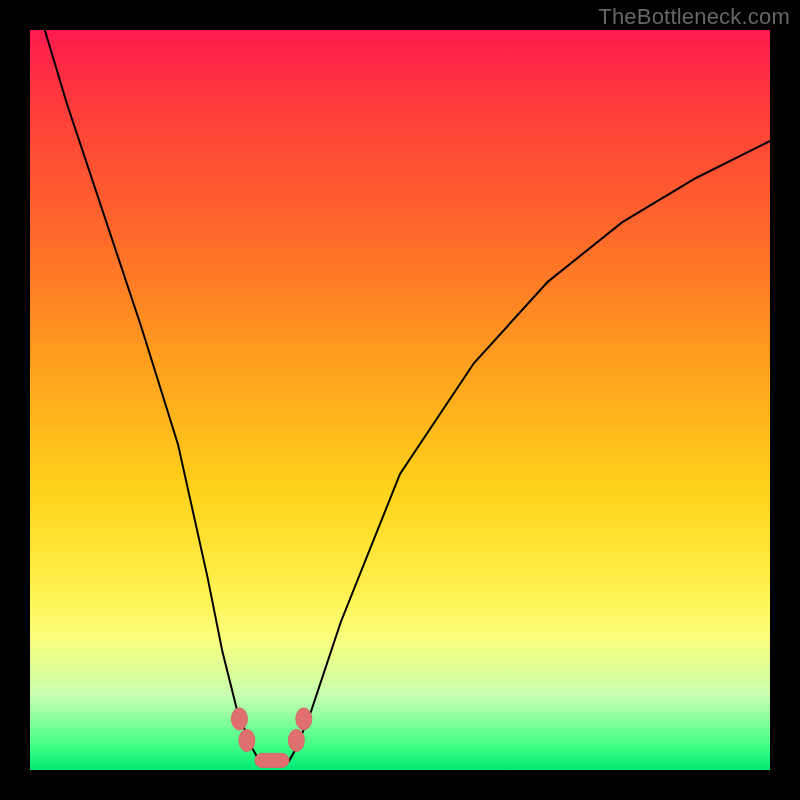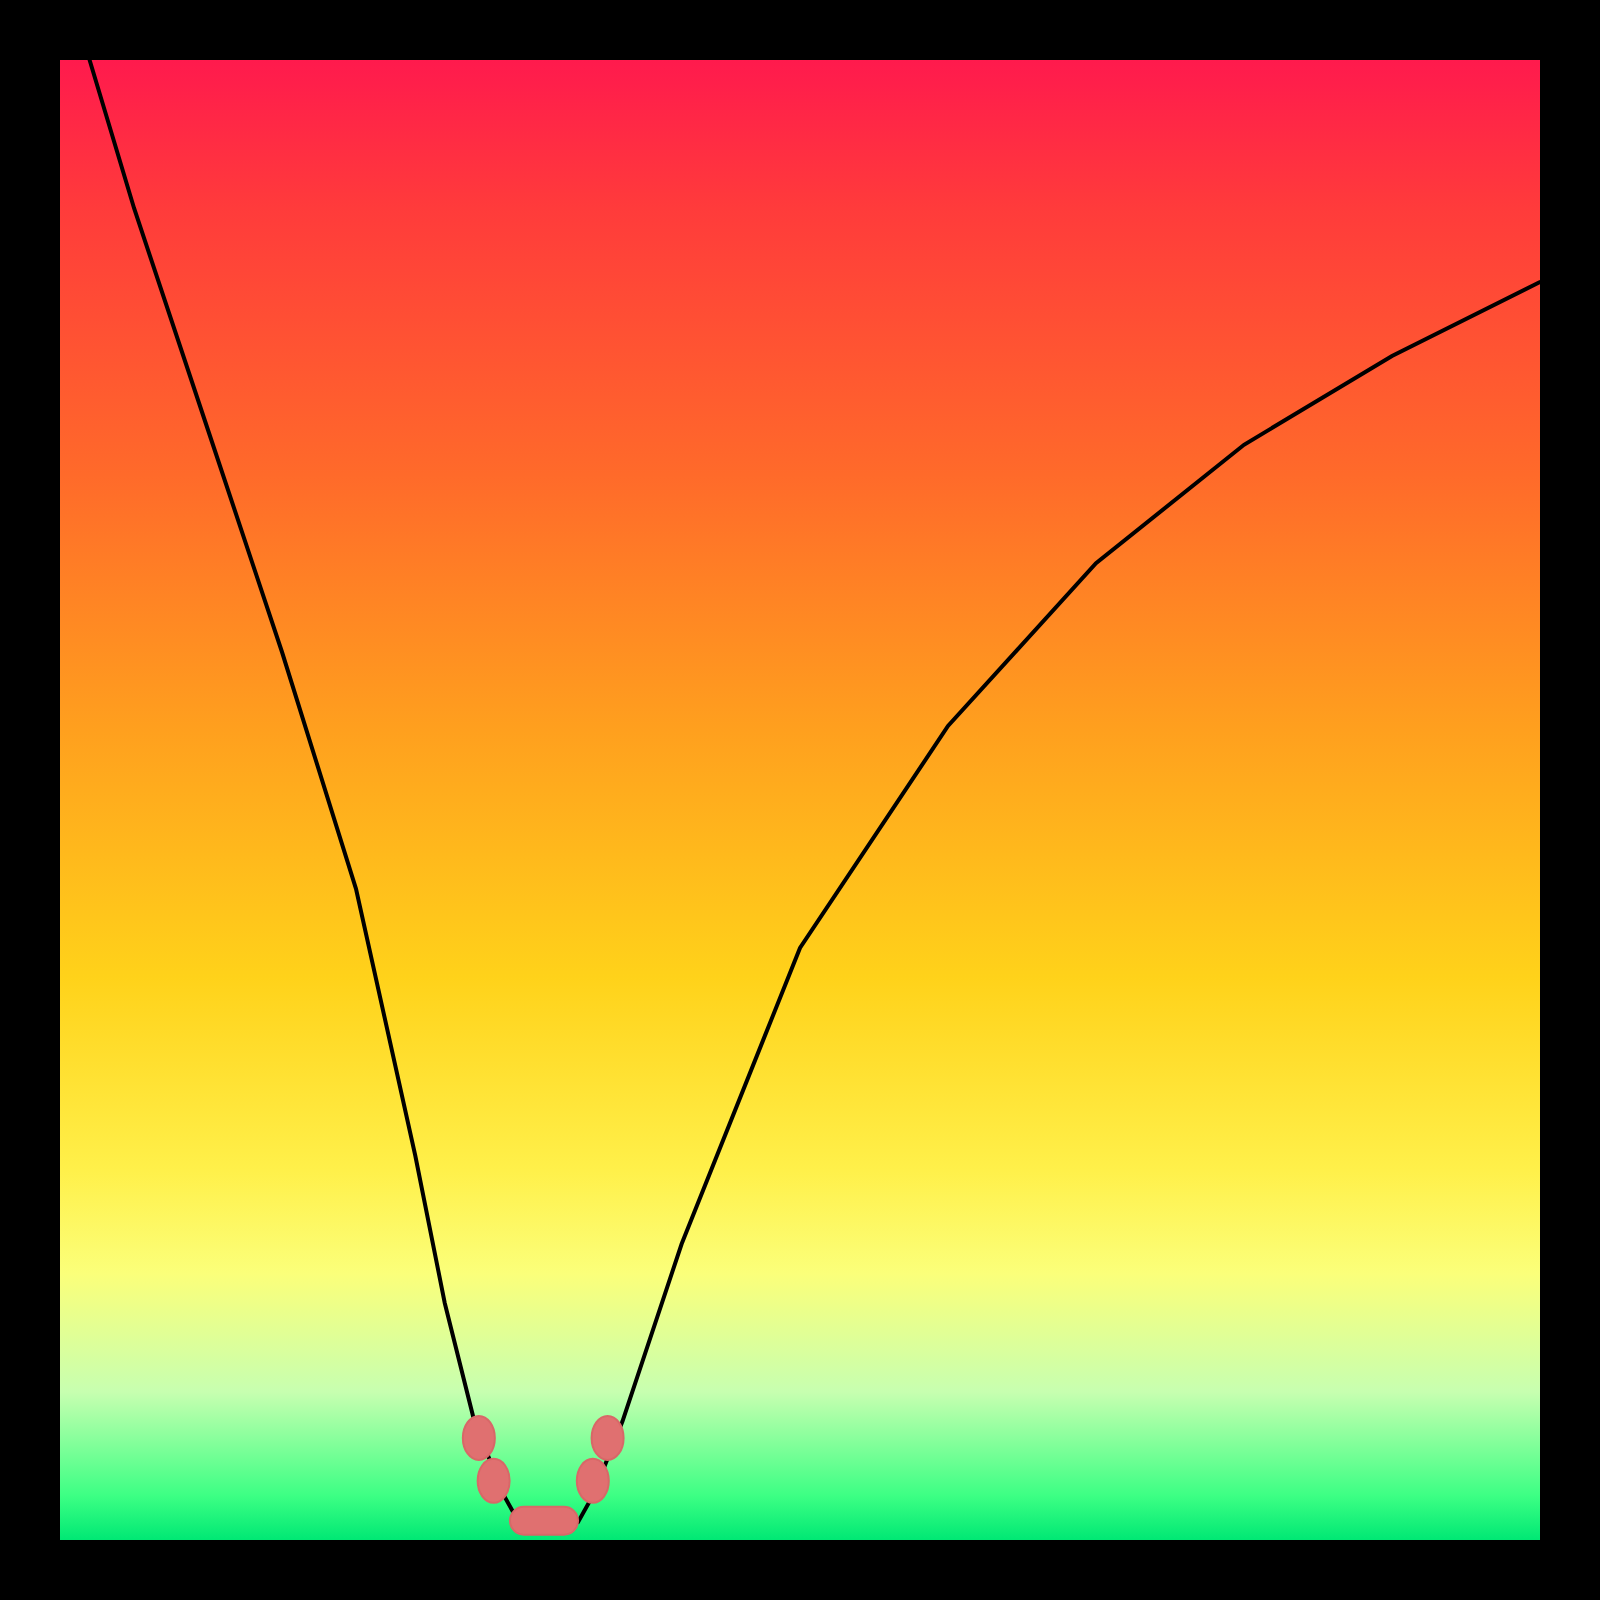--- a/index.html
+++ b/index.html
@@ -53,20 +53,21 @@
     top: 0;
     width: 740px;
     height: 740px;
     overflow: visible;
   }
 </style>
 </head>
 <body>
 
 <div class="frame">
+  <div class="watermark">TheBottleneck.com</div>
   <div class="plot">
     <svg class="curve" viewBox="0 0 740 740">
       <path id="curve-path" fill="none" stroke-width="2" stroke-linecap="round" d="M14.8 0.0 L37.0 74.0 L74.0 185.0 L111.0 296.0 L148.0 414.4 L177.6 547.6 L192.4 621.6 L207.2 680.8 L222.0 717.8 L229.4 731.1 L236.8 734.1 L244.2 734.1 L251.6 734.1 L259.0 731.1 L266.4 717.8 L281.2 680.8 L310.8 592.0 L370.0 444.0 L444.0 333.0 L518.0 251.6 L592.0 192.4 L666.0 148.0 L740.0 111.0 " stroke="#000000"></path>
       <rect id="trough-bar" rx="7" ry="7" height="14" x="224.96" y="723.38" width="34.03999999999999" fill="#e07070" stroke="#d86868" stroke-width="1"></rect>
       <g id="marker-group">
           <ellipse cx="209.42000000000002" cy="688.94" rx="8" ry="11" fill="#e07070" stroke="#d86868" stroke-width="1"></ellipse>
           <ellipse cx="216.82" cy="710.4" rx="8" ry="11" fill="#e07070" stroke="#d86868" stroke-width="1"></ellipse>
           <ellipse cx="266.4" cy="710.4" rx="8" ry="11" fill="#e07070" stroke="#d86868" stroke-width="1"></ellipse>
           <ellipse cx="273.8" cy="688.94" rx="8" ry="11" fill="#e07070" stroke="#d86868" stroke-width="1"></ellipse>
         </g>

